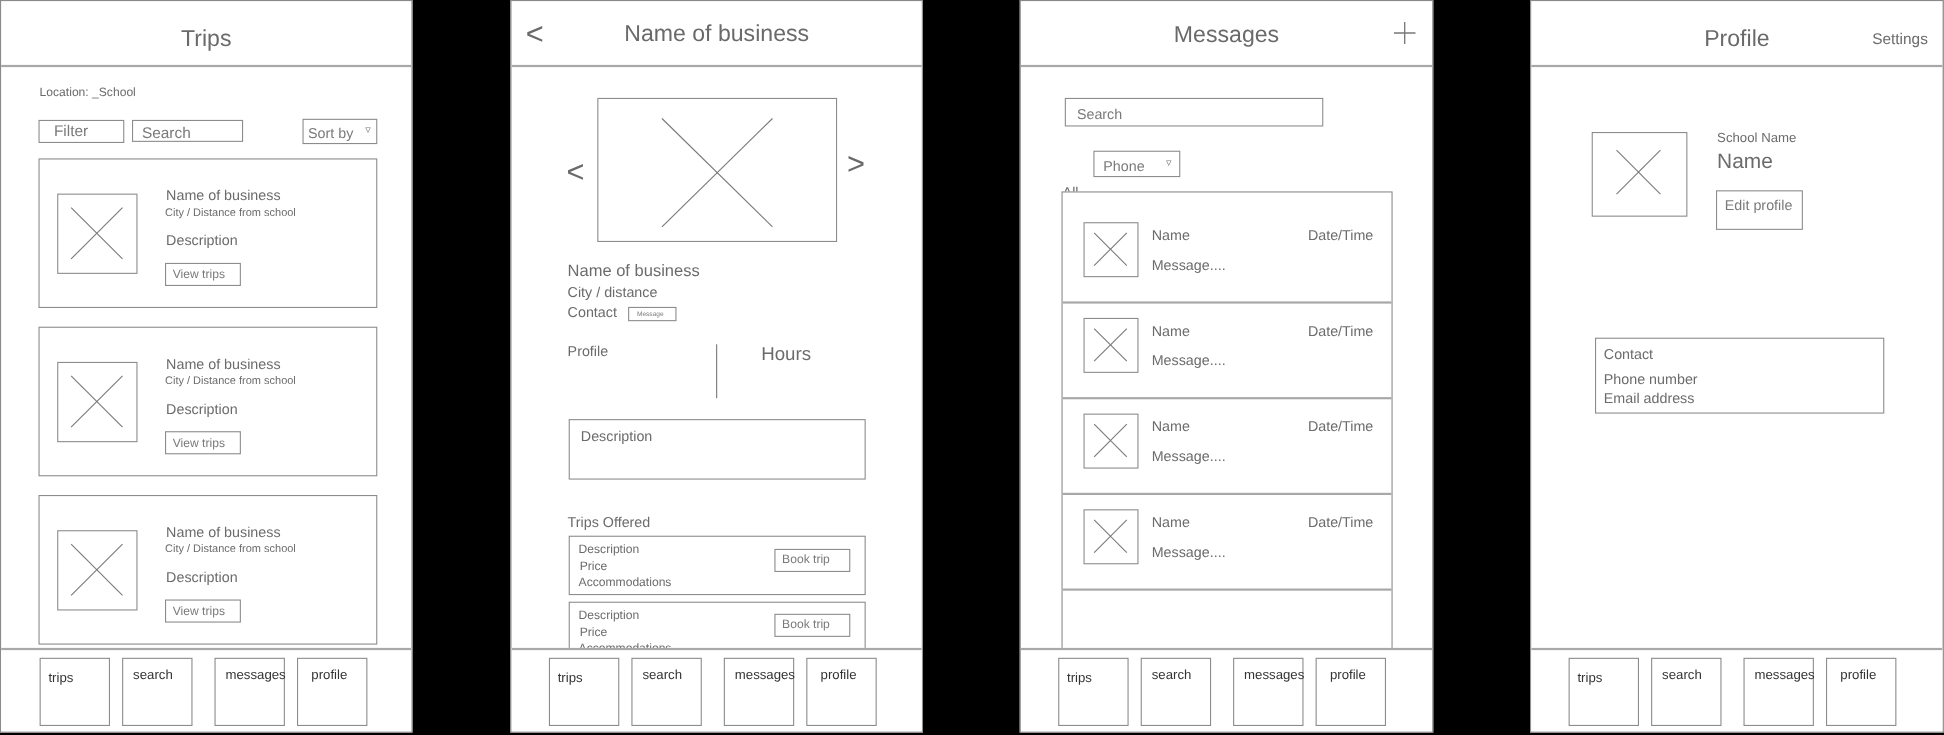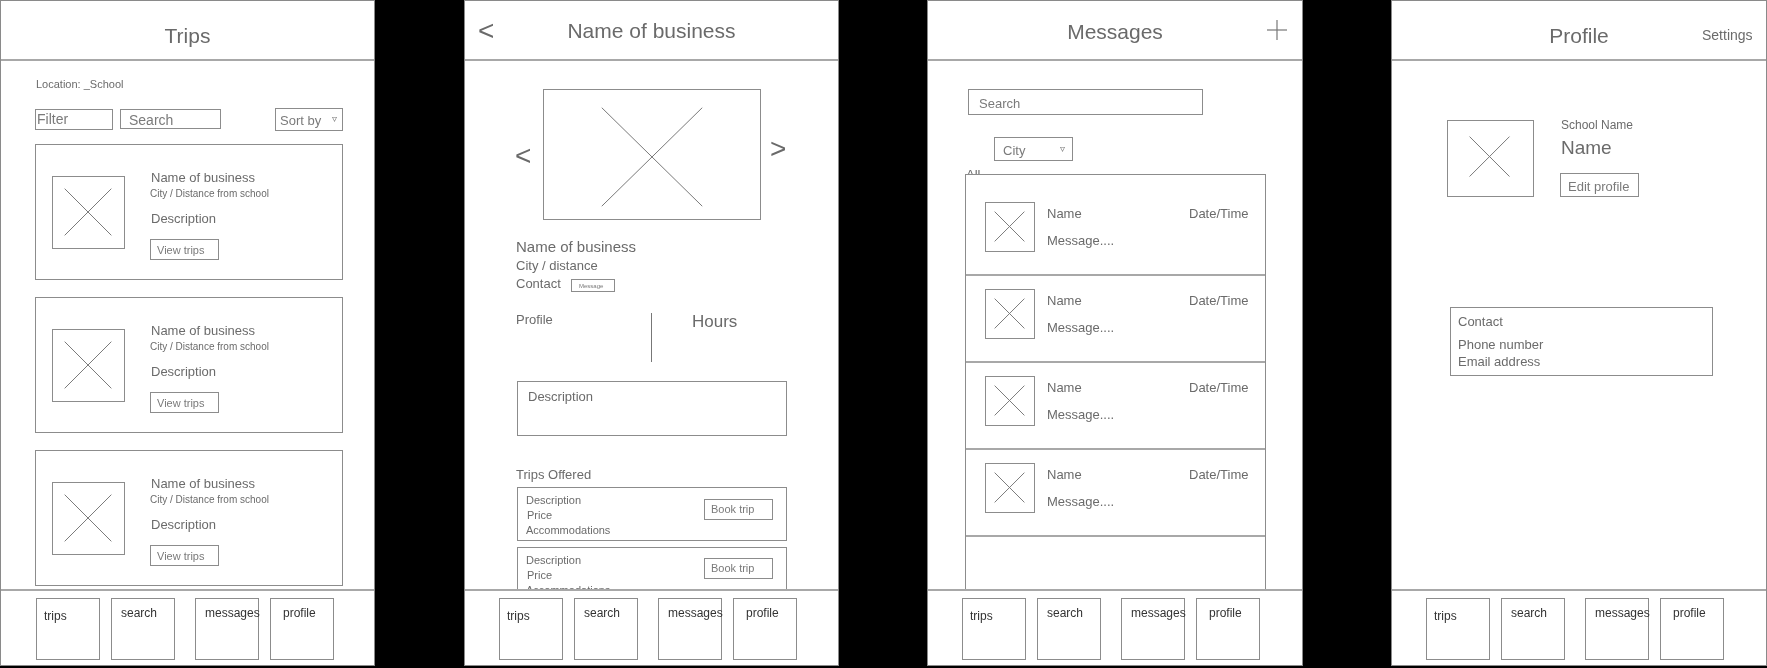--- a/index.html
+++ b/index.html
@@ -40,21 +40,21 @@
 </style>
 </head>
 <body>
 
 <div class="panel" style="left:0; width:375px;">
   <div class="header">
     <div class="title" style="top:23px;">Trips</div>
   </div>
   <div class="t" style="left:35px; top:77px; font-size:11px;">Location: _School</div>
 
-  <div class="btn" style="left:34px; top:108px; width:78px; height:21px; font-size:14px; padding-top:2px; padding-left:1px;">
+  <div class="btn" style="left:34px; top:108px; width:78px; height:21px; font-size:14px; padding-top:2px; padding-left:13px;">
     <span>Filter</span>
   </div>
   <div class="btn" style="left:119px; top:108px; width:101px; height:20px; font-size:14px; padding-top:3px; padding-left:8px;">
     <span>Search</span>
   </div>
   <div class="btn" style="left:274px; top:107px; width:68px; height:23px; font-size:13px; padding-top:5px; padding-left:4px;">
     <span>Sort by</span>
     <span style="position:absolute; right:5px; top:5px; font-size:10px;">▿</span>
   </div>
 
@@ -195,21 +195,21 @@
         </svg>
     </div>
   </div>
 
   <div class="btn" style="left:40px; top:88px; width:235px; height:26px; font-size:13px; padding-top:7px; padding-left:10px;">
     <span>Search</span>
   </div>
 
   <div class="t" style="left:38px; top:142px; font-size:13px;margin-top:24px;">All</div>
   <div class="btn" style="left:66px; top:136px; width:79px; height:24px; font-size:13px; padding-top:6px; padding-left:8px;">
-    <span>City</span>
+    <span>Phone</span>
     <span style="position:absolute; right:7px; top:6px; font-size:10px;">▿</span>
   </div>
 
   <div class="box" style="left:37px; top:173px; width:301px; height:420px;">
     <div class="msg-row" style="top:0; height:101px;">
       <div class="ph" style="left:19px; top:27px; width:50px; height:50px;">
         <svg viewBox="0 0 50 50">
             <line x1="9" y1="9" x2="40" y2="40" stroke="#777" stroke-width="1"></line>
             <line x1="40" y1="9" x2="9" y2="40" stroke="#777" stroke-width="1"></line>
           </svg>
@@ -276,21 +276,21 @@
   </div>
 
   <div class="ph" style="left:55px; top:119px; width:87px; height:77px;">
     <svg viewBox="0 0 87 77">
         <line x1="22" y1="16" x2="63" y2="57" stroke="#777" stroke-width="1"></line>
         <line x1="63" y1="16" x2="22" y2="57" stroke="#777" stroke-width="1"></line>
       </svg>
   </div>
   <div class="t" style="left:169px; top:117px; font-size:12px;">School Name</div>
   <div class="t" style="left:169px; top:136px; font-size:19px;">Name</div>
-  <div class="btn" style="left:168px; top:172px; width:79px; height:24px; font-size:13px; padding-top:6px; padding-left:7px;">
+  <div class="btn" style="left:168px; top:172px; width:79px; height:36px; font-size:13px; padding-top:6px; padding-left:7px;">
     <span>Edit profile</span>
   </div>
 
 
   <div class="box" style="left:58px; top:306px; width:263px; height:69px;">
     <div class="t" style="left:7px; top:6px; font-size:13px;">Contact</div>
     <div class="t" style="left:7px; top:29px; font-size:13px;">Phone number</div>
     <div class="t" style="left:7px; top:46px; font-size:13px;">Email address</div>
   </div>
 

